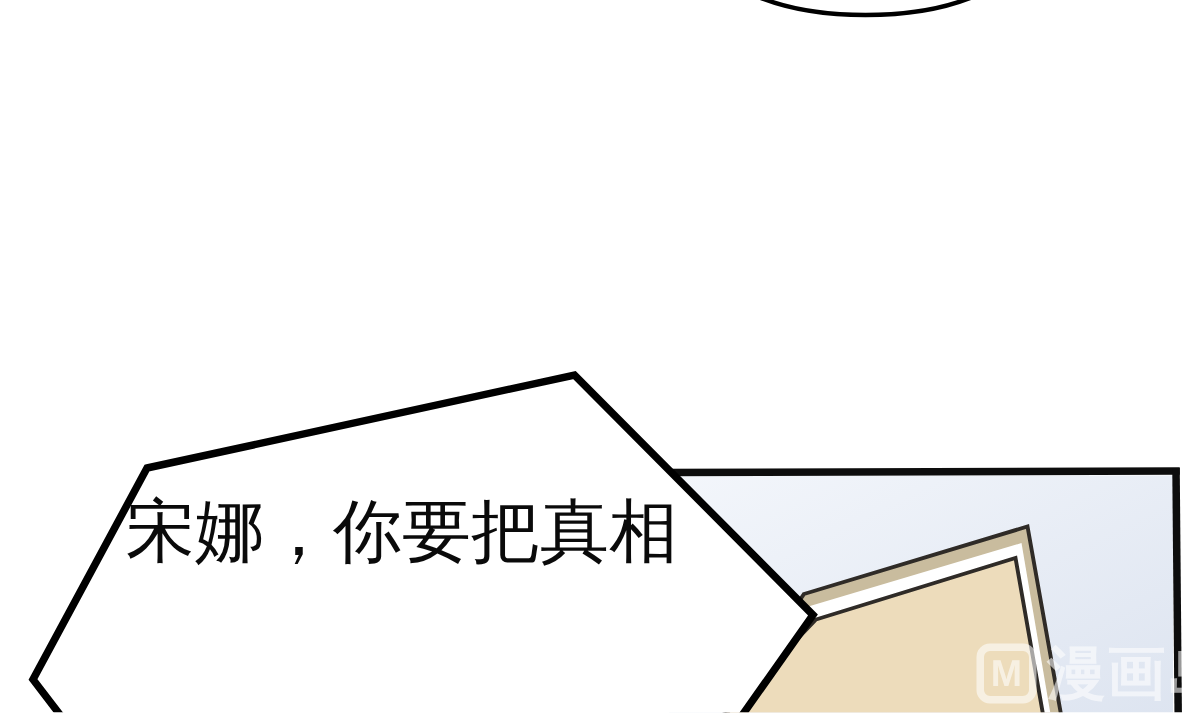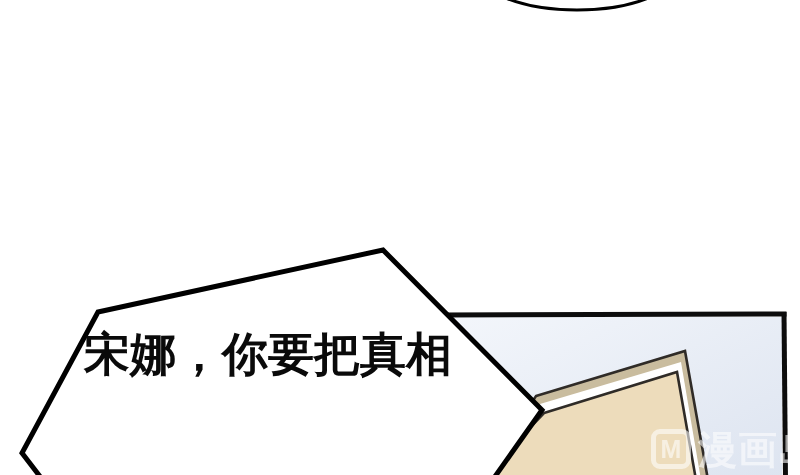--- a/index.html
+++ b/index.html
@@ -24,21 +24,21 @@
     z-index: 1;
   }
   .speech-text {
     position: absolute;
     left: 84px;
     top: 330px;
     z-index: 2;
     color: #0a0a0a;
     font-size: 46px;
     line-height: 48px;
-    font-weight: 700;
+    font-weight: 400;
     letter-spacing: 0px;
     white-space: nowrap;
     font-family: "Liberation Sans", "DejaVu Sans", sans-serif;
   }
   .watermark {
     position: absolute;
     left: 651px;
     top: 429px;
     z-index: 3;
     display: flex;

